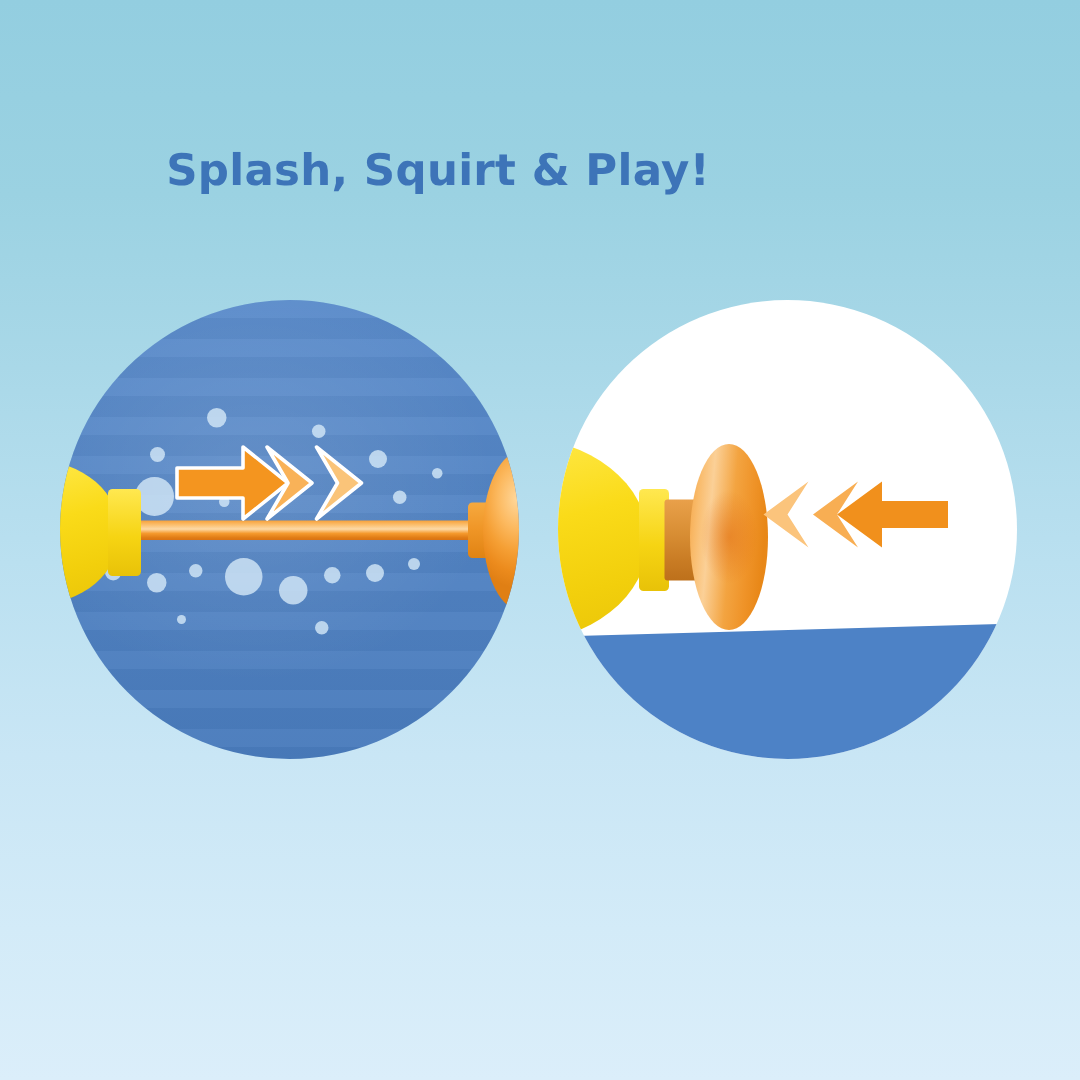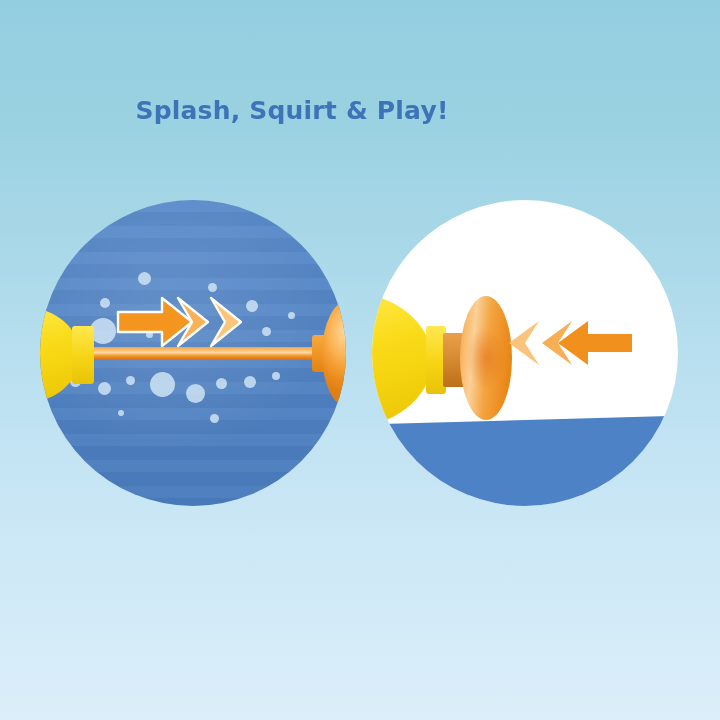--- a/index.html
+++ b/index.html
@@ -28,21 +28,21 @@
   }
 
   
   #title {
     position: absolute;
     top: 96px;
     left: 0;
     width: 584px;
     text-align: center;
     font-family: "DejaVu Sans", sans-serif;
-    font-size: 25px;
+    font-size: 29px;
     font-weight: bold;
     letter-spacing: 0.2px;
     color: #3d74b8;
     white-space: nowrap;
   }
 
   
   .panel {
     position: absolute;
     top: 200px;

